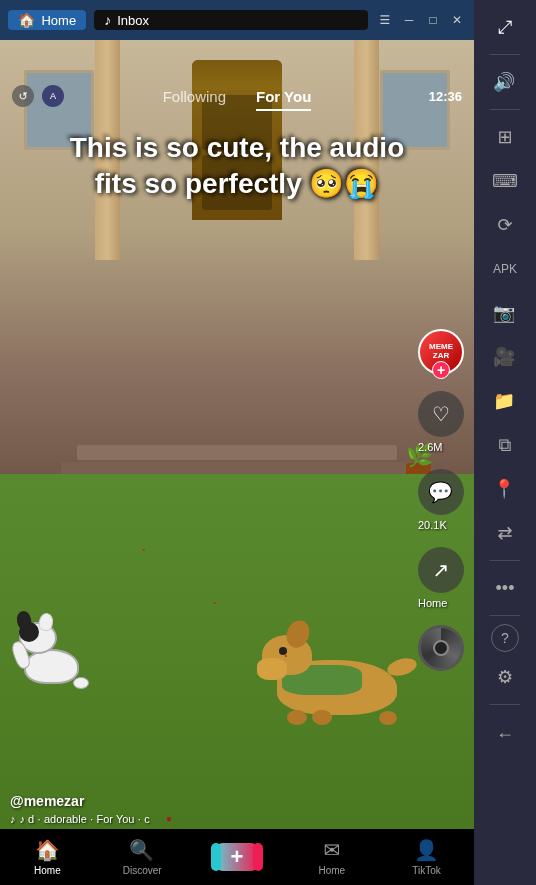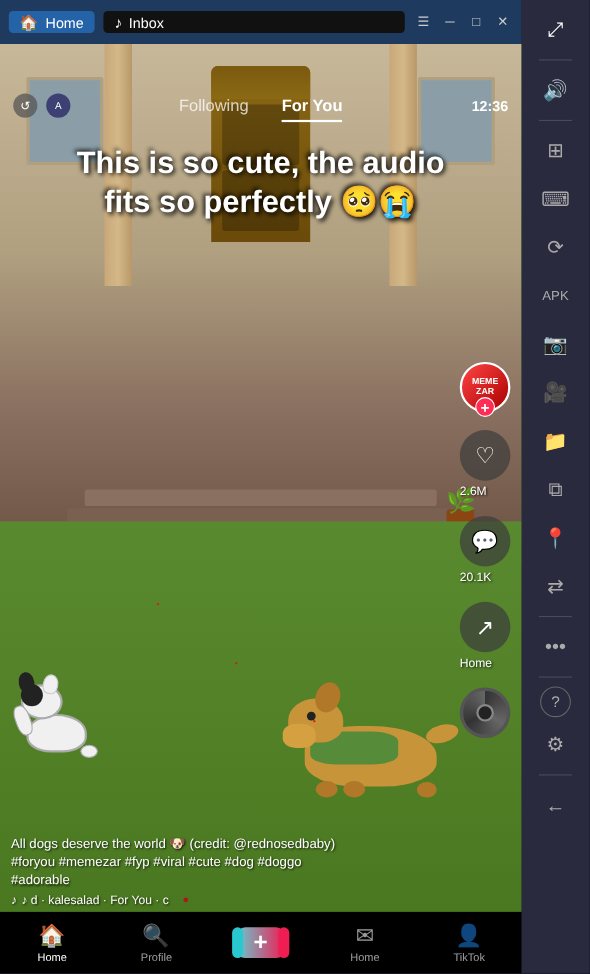--- a/index.html
+++ b/index.html
@@ -627,37 +627,37 @@
 
       <div class="action-btn">
         <div class="music-disc">
           <div class="music-disc-inner"></div>
         </div>
       </div>
 
     </div>
 
     <div class="video-info">
-      <div class="video-desc">All dogs deserve the world 🐶 (credit: @rednosedbaby) #foryou #memezar #fyp #viral #cute #dog #doggo #adorable</div>
+      <div class="video-username">@memezar</div>
       <div class="video-music">
         <span>♪</span>
-        <span>♪  d · kalesalad · For You · c</span>
+        <span>♪  d · adorable · For You · c</span>
       </div>
     </div>
 
   </div>
 
   <div class="bottom-nav">
     <div class="bottom-nav-item active">
       <span class="bottom-nav-icon">🏠</span>
       <span>Home</span>
     </div>
     <div class="bottom-nav-item">
       <span class="bottom-nav-icon">🔍</span>
-      <span>Profile</span>
+      <span>Discover</span>
     </div>
     <div class="bottom-nav-item">
       <div class="add-btn">
         <span style="position:relative;z-index:2;font-size:22px;">+</span>
       </div>
     </div>
     <div class="bottom-nav-item">
       <span class="bottom-nav-icon">✉</span>
       <span>Home</span>
     </div>

